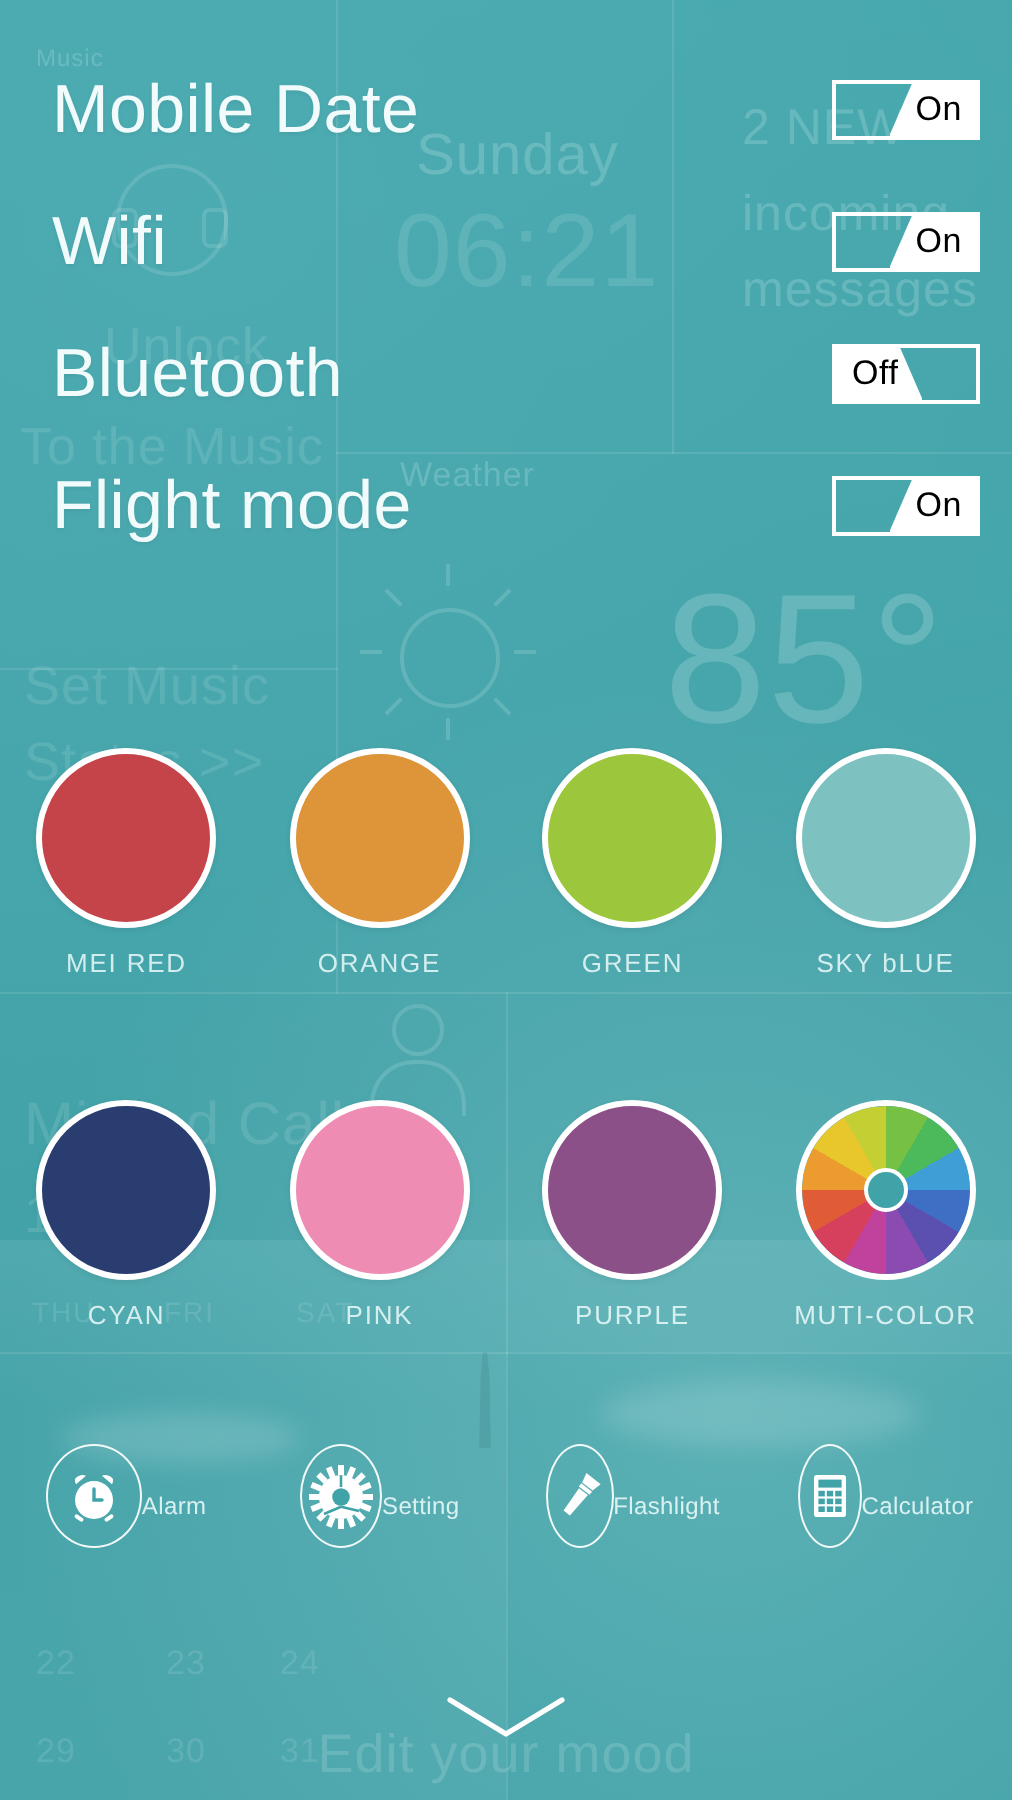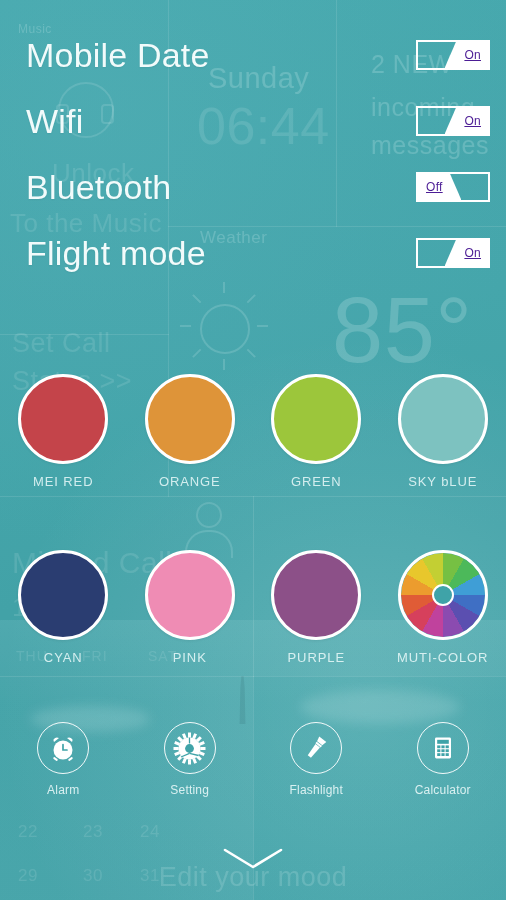--- a/index.html
+++ b/index.html
@@ -159,25 +159,24 @@
   
   .switch.off .fill {
     left: 0;
     width: 62%;
     clip-path: polygon(0% 0%, 74% 0%, 100% 100%, 0% 100%);
   }
   .switch .state {
     position: absolute;
     top: 50%;
     transform: translateY(-50%);
-    font-size: 12px;
+    font-size: 17px;
     font-weight: 400;
-    color: #4c1d95;
+    color: #000000;
     letter-spacing: 0.3px;
-    text-decoration: underline;
   }
   .switch.on .state  { right: 7px; }
   .switch.off .state { left: 8px; }
 
   
   .swatch-grid {
     position: absolute;
     left: 0; right: 0;
     display: flex;
     flex-wrap: wrap;
@@ -229,21 +228,20 @@
   
   .shortcut-row {
     position: absolute;
     left: 0; right: 0;
     display: flex;
     justify-content: space-around;
     align-items: flex-start;
   }
   .shortcut {
     display: flex;
-    flex-direction: column;
     align-items: center;
     width: 80px;
     justify-content: center;
   }
   .shortcut-ring {
     width: 52px;
     height: 52px;
     border-radius: 50%;
     border: 1.6px solid rgba(255,255,255,0.92);
     display: flex;
@@ -298,40 +296,40 @@
   <div class="ghost" style="left:18px;top:22px;font-size:12px;">Music</div>
 
   <div class="hp-band" style="left:58px;top:82px;"></div>
   <div class="hp-ear" style="left:56px;top:104px;"></div>
   <div class="hp-ear" style="left:101px;top:104px;"></div>
 
   <div class="ghost ghost-faint" style="left:52px;top:158px;font-size:26px;">Unlock</div>
   <div class="ghost ghost-faint" style="left:10px;top:208px;font-size:26px;">To the Music</div>
 
   <div class="ghost" style="left:208px;top:62px;font-size:29px;">Sunday</div>
-  <div class="ghost ghost-faint" style="left:197px;top:96px;font-size:52px;">06:44</div>
+  <div class="ghost ghost-faint" style="left:197px;top:96px;font-size:52px;">06:21</div>
 
   <div class="ghost" style="left:371px;top:50px;font-size:25px;">2 NEW</div>
   <div class="ghost" style="left:371px;top:93px;font-size:25px;">incoming</div>
   <div class="ghost" style="left:371px;top:131px;font-size:25px;">messages</div>
 
   <div class="ghost" style="left:200px;top:228px;font-size:17px;">Weather</div>
   <div class="sun-core" style="left:200px;top:304px;">
     <div class="sun-ray" style="left:21px;top:-24px;transform:rotate(0deg);"></div>
     <div class="sun-ray" style="left:21px;top:-24px;transform:rotate(45deg);"></div>
     <div class="sun-ray" style="left:21px;top:-24px;transform:rotate(90deg);"></div>
     <div class="sun-ray" style="left:21px;top:-24px;transform:rotate(135deg);"></div>
     <div class="sun-ray" style="left:21px;top:-24px;transform:rotate(180deg);"></div>
     <div class="sun-ray" style="left:21px;top:-24px;transform:rotate(225deg);"></div>
     <div class="sun-ray" style="left:21px;top:-24px;transform:rotate(270deg);"></div>
     <div class="sun-ray" style="left:21px;top:-24px;transform:rotate(315deg);"></div>
   </div>
   <div class="ghost" style="left:332px;top:278px;font-size:92px;font-weight:200;">85°</div>
 
-  <div class="ghost ghost-faint" style="left:12px;top:328px;font-size:27px;">Set Call</div>
+  <div class="ghost ghost-faint" style="left:12px;top:328px;font-size:27px;">Set Music</div>
   <div class="ghost ghost-faint" style="left:12px;top:366px;font-size:27px;">Status &gt;&gt;</div>
 
   <div class="av-head" style="left:196px;top:502px;"></div>
   <div class="av-body" style="left:185px;top:530px;"></div>
 
   <div class="ghost ghost-faint" style="left:12px;top:546px;font-size:30px;">Missed Call</div>
   <div class="ghost ghost-faint" style="left:12px;top:592px;font-size:26px;">1</div>
 
   <div class="ghost ghost-faint" style="left:16px;top:648px;font-size:14px;letter-spacing:1px;">THU</div>
   <div class="ghost ghost-faint" style="left:82px;top:648px;font-size:14px;letter-spacing:1px;">FRI</div>

